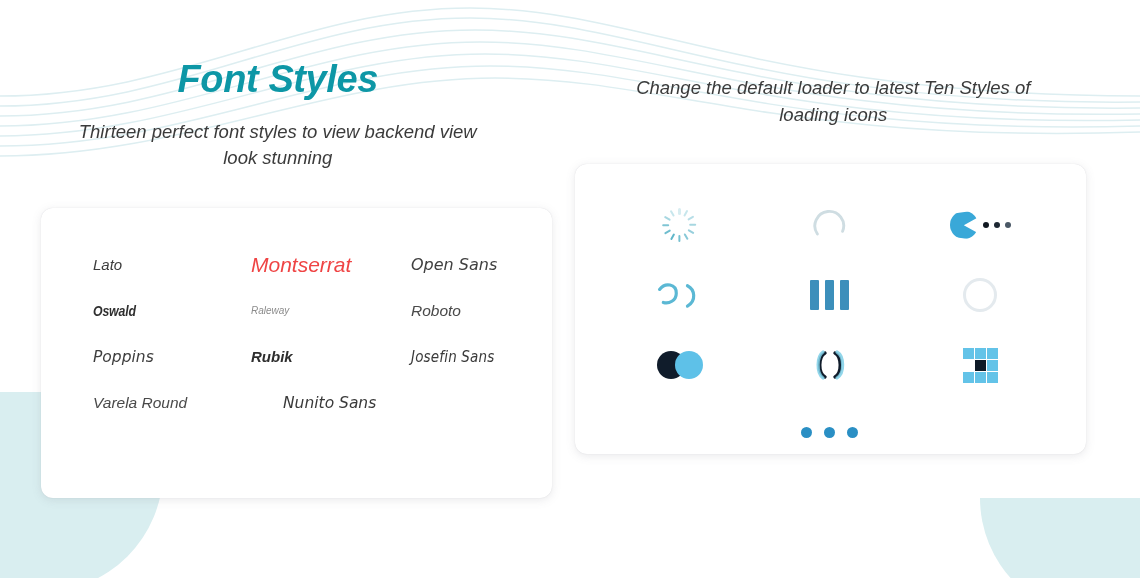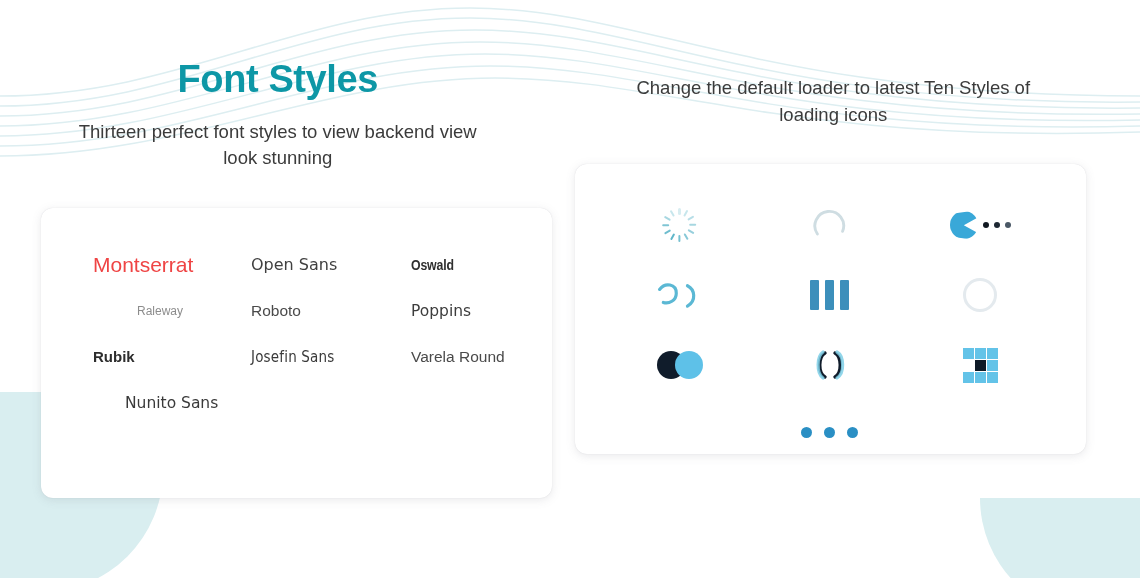--- a/index.html
+++ b/index.html
@@ -44,20 +44,21 @@
     border-radius: 0 0 0 120px;
   }
 
   
   .page {
     position: relative;
     z-index: 2;
     display: flex;
     width: 1111px;
     height: 578px;
+    font-style: italic;
   }
   .panel {
     width: 570px;
     box-sizing: border-box;
     padding-top: 58px;
   }
 
   .panel-title {
     text-align: center;
     color: #0d97a6;
@@ -115,21 +116,21 @@
   }
   .f-lato        { font-family: "Liberation Sans", sans-serif; font-size: 15px; color: #3d3d3d; }
   .f-oswald      { font-family: "Liberation Sans Narrow", "Liberation Sans", sans-serif;
                    font-weight: bold; font-size: 15px; letter-spacing: -0.2px; transform: scaleX(0.82);
                    transform-origin: left center; color: #2f2f2f;}
   .f-poppins     { font-family: "DejaVu Sans", sans-serif; font-size: 15.5px; color: #3d3d3d; }
   .f-josefin     { font-family: "DejaVu Sans", sans-serif; font-size: 15px; color: #3a3a3a;
                    letter-spacing: 0.2px; transform: scaleX(0.9); transform-origin: left center; }
   .f-nunito      { font-family: "DejaVu Sans", sans-serif; font-size: 15.5px; color: #3a3a3a; margin-left: 32px; }
   .f-montserrat  { font-family: "Liberation Sans", sans-serif; font-size: 21px; color: #ef4444; }
-  .f-raleway     { font-family: "Liberation Sans", sans-serif; font-size: 12px; color: #8c8c8c; margin-left: 44px; }
+  .f-raleway     { font-family: "Liberation Sans", sans-serif; font-size: 10px; color: #8c8c8c; }
   .f-rubik       { font-family: "Liberation Sans", sans-serif; font-weight: bold; font-size: 15px; color: #2e2e2e; }
   .f-varela      { font-family: "Liberation Sans", sans-serif; font-size: 15.5px; color: #4a4a4a; }
   .f-opensans    { font-family: "DejaVu Sans", sans-serif; font-size: 16px; color: #404040; }
   .f-roboto      { font-family: "Liberation Sans", sans-serif; font-size: 15.5px; color: #4a4a4a; }
   .f-inter       { font-family: "Liberation Sans", sans-serif; font-size: 15.5px; color: #5a5a5a; }
   .f-manrope     { font-family: "DejaVu Sans", sans-serif; font-size: 15px; color: #7a7a7a; }
 
   
   .loader-grid {
     display: grid;
@@ -239,20 +240,21 @@
 <div class="blob" id="blob-right"></div>
 
 <div class="page">
 
   <section class="panel">
     <h1 class="panel-title">Font Styles</h1>
     <p class="panel-sub">Thirteen perfect font styles to view backend view look stunning</p>
 
     <div class="card" id="fonts-card">
       <div class="font-grid">
+        <div class="font-item f-lato">Lato</div>
         <div class="font-item f-montserrat">Montserrat</div>
         <div class="font-item f-opensans">Open Sans</div>
 
         <div class="font-item f-oswald">Oswald</div>
         <div class="font-item f-raleway">Raleway</div>
         <div class="font-item f-roboto">Roboto</div>
 
         <div class="font-item f-poppins">Poppins</div>
         <div class="font-item f-rubik">Rubik</div>
 

